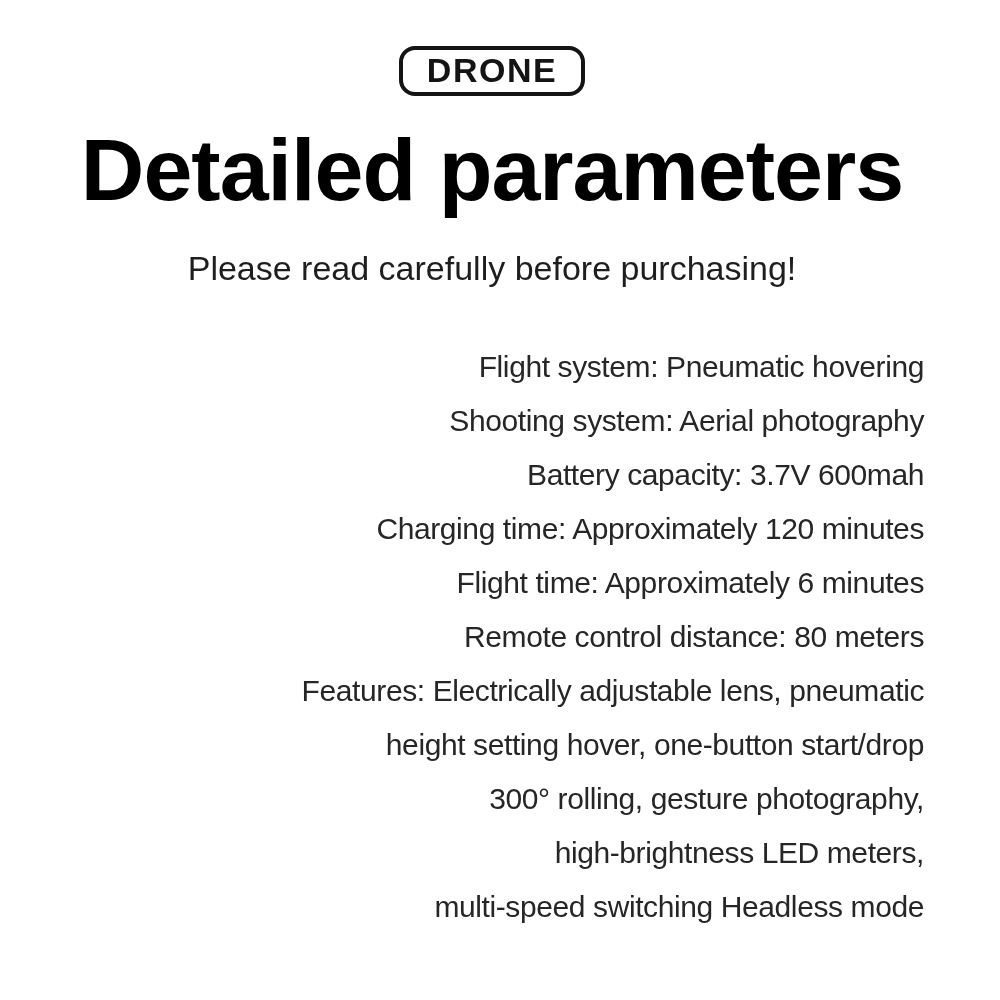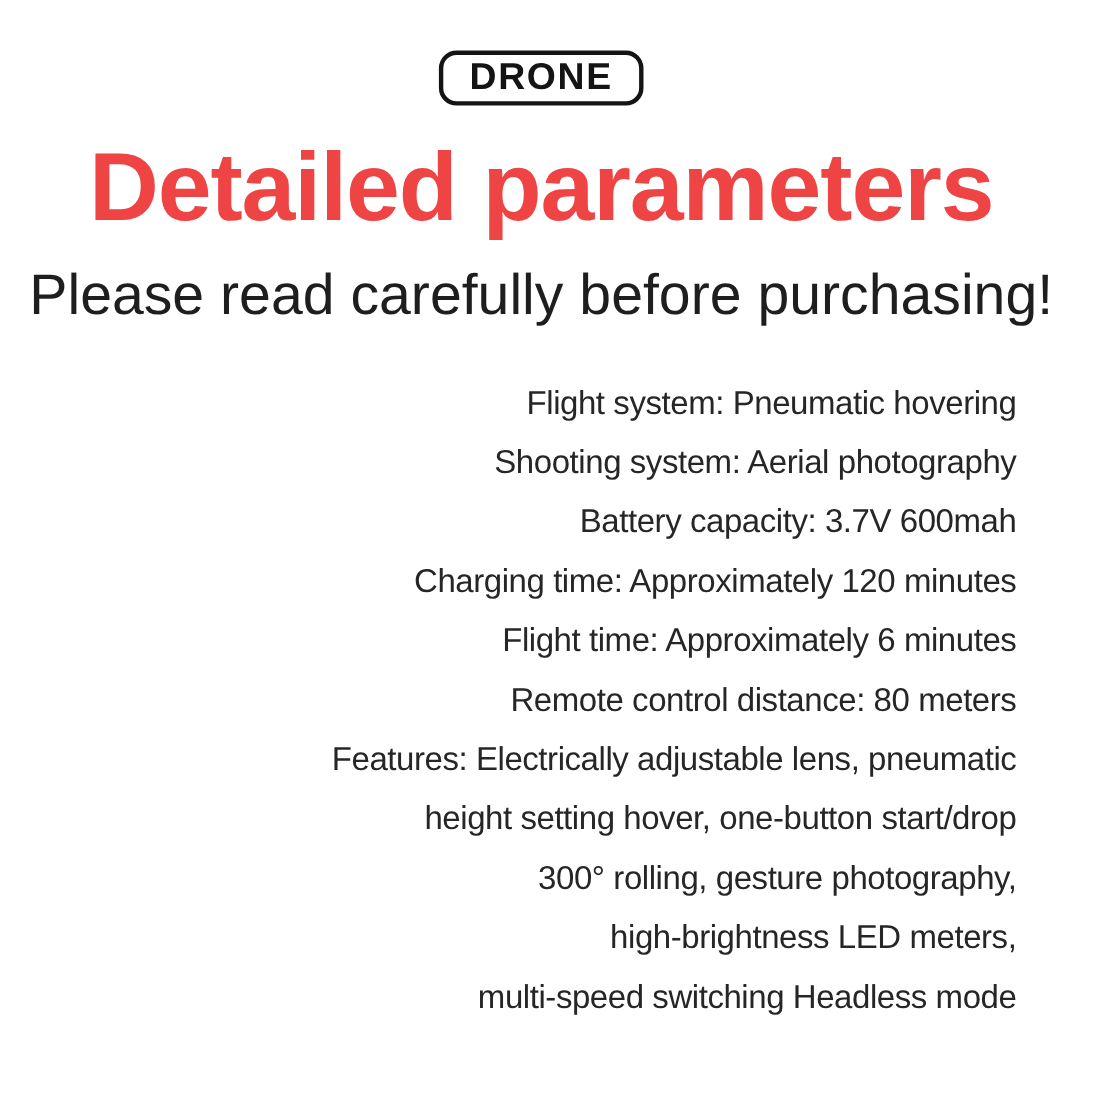--- a/index.html
+++ b/index.html
@@ -35,26 +35,26 @@
     letter-spacing: 1.5px;
     color: #141414;
   }
   .title {
     margin: 26px 0 0 0;
     text-align: center;
     font-size: 88px;
     line-height: 96px;
     font-weight: 800;
     letter-spacing: -1px;
-    color: #ef4444;
+    color: #000000;
   }
   .subtitle {
     margin-top: 28px;
     text-align: center;
-    font-size: 52px;
+    font-size: 34px;
     line-height: 44px;
     font-weight: 400;
     color: #1e1e1e;
   }
   .specs {
     margin: 50px 60px 0 170px;
     font-size: 30px;
     line-height: 54px;
     letter-spacing: -0.4px;
     color: #262626;

